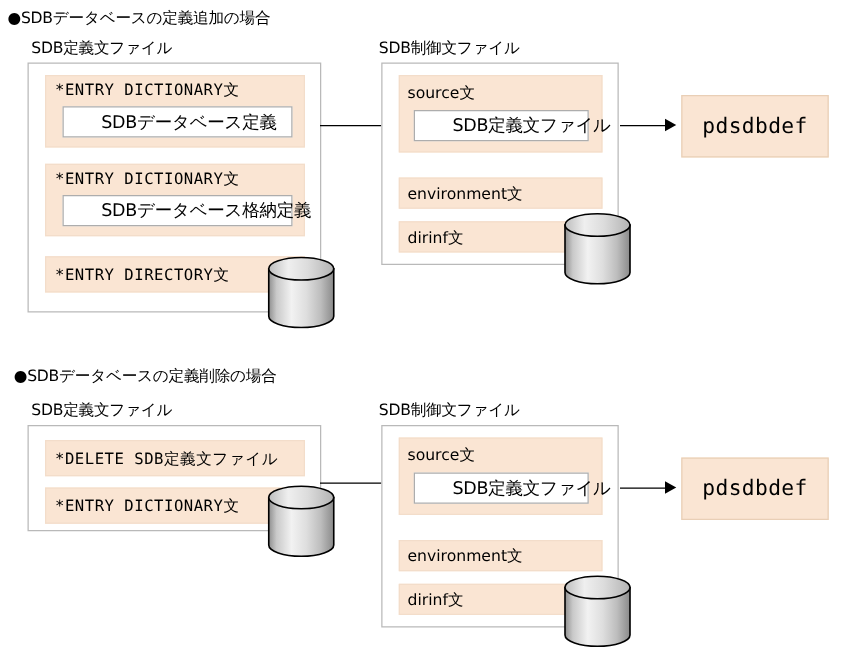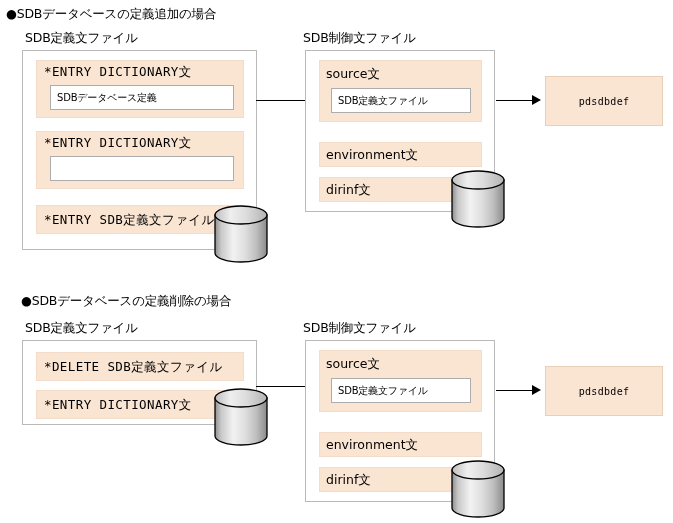--- a/index.html
+++ b/index.html
@@ -70,37 +70,38 @@
 
   
   .inner-box {
     position: absolute;
     box-sizing: border-box;
     background: #ffffff;
     border: 1px solid #adadad;
   }
   .inner-text {
     position: absolute;
-    font-size: 10px;
+    font-size: 14px;
     line-height: 14px;
     white-space: nowrap;
     letter-spacing: -0.2px;
+    margin-left: 24px;
   }
 
   
   .term-box {
     position: absolute;
     box-sizing: border-box;
     background: #fae5d3;
     border: 1px solid #e9cfb6;
     display: flex;
     align-items: center;
     justify-content: center;
     font-family: "DejaVu Sans Mono", "Liberation Mono", monospace;
-    font-size: 10px;
+    font-size: 17px;
     letter-spacing: 0.3px;
   }
 
   
   .arrow-line {
     position: absolute;
     height: 0;
     border-top: 1.4px solid #000000;
   }
   .arrow-head {
@@ -130,23 +131,24 @@
   <div class="file-box" style="left:22px; top:50px; width:235px; height:200px;"></div>
 
   <div class="stmt-block" style="left:36px; top:60px; width:208px; height:58px;"></div>
   <div class="stmt-label" style="left:44px; top:65px;">*ENTRY DICTIONARY文</div>
   <div class="inner-box" style="left:50px; top:85px; width:184px; height:25px;"></div>
   <div class="inner-text" style="left:57px; top:91px;">SDBデータベース定義</div>
 
   <div class="stmt-block" style="left:36px; top:131px; width:208px; height:58px;"></div>
   <div class="stmt-label" style="left:44px; top:136px;">*ENTRY DICTIONARY文</div>
   <div class="inner-box" style="left:50px; top:156px; width:184px; height:25px;"></div>
+  <div class="inner-text" style="left:57px; top:162px;">SDBデータベース格納定義</div>
 
   <div class="stmt-block" style="left:36px; top:205px; width:208px; height:29px;"></div>
-  <div class="stmt-label" style="left:44px; top:213px;">*ENTRY SDB定義文ファイル</div>
+  <div class="stmt-label" style="left:44px; top:213px;">*ENTRY DIRECTORY文</div>
 
   <div class="cylinder" style="left:213px; top:205px;">
     <svg width="56" height="58" viewBox="0 0 56 58" xmlns="http://www.w3.org/2000/svg">
       <defs>
         <linearGradient id="cylA" x1="0" y1="0" x2="1" y2="0">
           <stop offset="0%" stop-color="#8f8f8f"></stop>
           <stop offset="12%" stop-color="#c9c9c9"></stop>
           <stop offset="35%" stop-color="#f2f2f2"></stop>
           <stop offset="58%" stop-color="#dedede"></stop>
           <stop offset="80%" stop-color="#bdbdbd"></stop>
@@ -185,21 +187,21 @@
       <path d="M2 10 L2 48 A26 9 0 0 0 54 48 L54 10 Z" fill="url(#cylA)" stroke="#000" stroke-width="1.3"></path>
       <ellipse cx="28" cy="10" rx="26" ry="9" fill="url(#capA)" stroke="#000" stroke-width="1.3"></ellipse>
     </svg>
   </div>
 
   <div class="arrow-line" style="left:496px; top:100px; width:38px;"></div>
   <div class="arrow-head" style="left:532px; top:95px;"></div>
 
   <div class="term-box" style="left:545px; top:76px; width:118px; height:50px;">pdsdbdef</div>
 
-  <div class="section-heading" style="left:21px; top:294px;">●SDBデータベースの定義削除の場合</div>
+  <div class="section-heading" style="left:11px; top:294px;">●SDBデータベースの定義削除の場合</div>
 
   <div class="file-label" style="left:25px; top:321px;">SDB定義文ファイル</div>
 
   <div class="file-label" style="left:303px; top:321px;">SDB制御文ファイル</div>
 
   <div class="file-box" style="left:22px; top:340px; width:235px; height:85px;"></div>
 
   <div class="stmt-block" style="left:36px; top:352px; width:208px; height:29px;"></div>
   <div class="stmt-label" style="left:44px; top:360px;">*DELETE SDB定義文ファイル</div>
 

